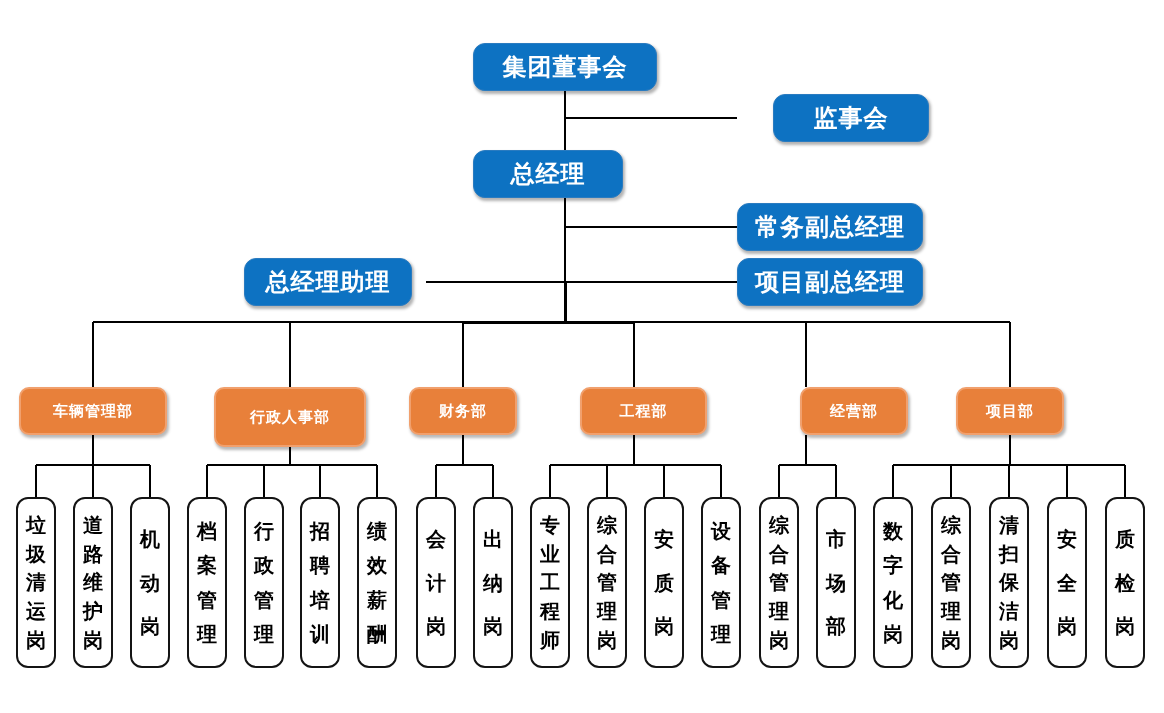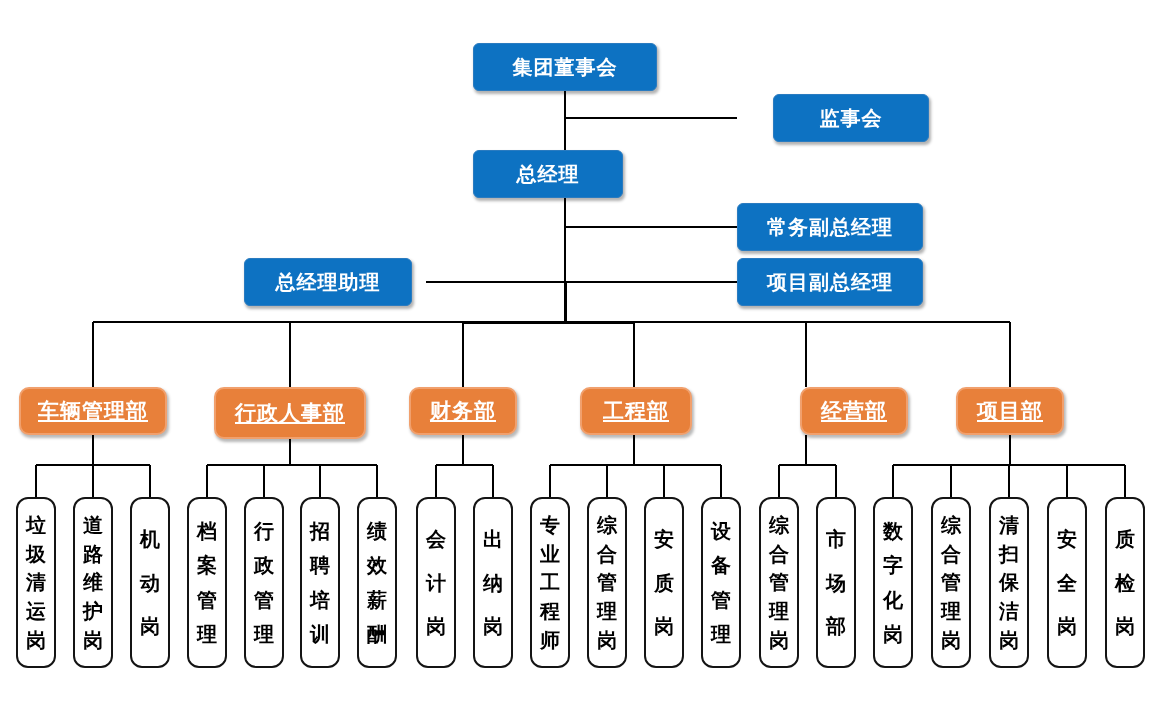--- a/index.html
+++ b/index.html
@@ -27,36 +27,35 @@
     box-sizing: border-box;
     display: flex;
     align-items: center;
     justify-content: center;
     text-align: center;
   }
   .node.executive {
     background: var(--exec-fill);
     color: var(--exec-text);
     border: 1.5px solid var(--exec-border);
-    border-radius: 6px;
-    font-size: 20px;
+    border-radius: 12px;
+    font-size: 24px;
     font-weight: bold;
     letter-spacing: 1px;
     box-shadow: 1.5px 2.5px 3px rgba(0,0,0,0.30);
   }
   .node.department {
     background: var(--dept-fill);
     color: var(--dept-text);
     border: 2px solid var(--dept-border);
     border-radius: 10px;
-    font-size: 21px;
+    font-size: 15px;
     font-weight: bold;
     letter-spacing: 1px;
     box-shadow: 1.5px 2.5px 3px rgba(0,0,0,0.28);
-    text-decoration: underline;
   }
   .node.position {
     background: var(--pos-fill);
     color: var(--pos-text);
     border: 2.2px solid var(--pos-border);
     border-radius: 12px;
     flex-direction: column;
     justify-content: space-evenly;
     padding: 7px 0;
     font-family: "Liberation Serif", serif;
@@ -140,27 +139,27 @@
     </div>
     <div class="node executive" style="left: 244px; top: 258px; width: 168px; height: 48px;">
       <span class="hlabel">总经理助理</span>
     </div>
     <div class="node executive" style="left: 737px; top: 258px; width: 186px; height: 48px;">
       <span class="hlabel">项目副总经理</span>
     </div>
     <div class="node department" style="left: 19px; top: 387px; width: 148px; height: 48px;">
       <span class="hlabel">车辆管理部</span>
     </div>
-    <div class="node department" style="left: 214px; top: 387px; width: 152px; height: 52px;">
+    <div class="node department" style="left: 214px; top: 387px; width: 152px; height: 60px;">
       <span class="hlabel">行政人事部</span>
     </div>
     <div class="node department" style="left: 409px; top: 387px; width: 108px; height: 48px;">
       <span class="hlabel">财务部</span>
     </div>
-    <div class="node department" style="left: 580px; top: 387px; width: 112px; height: 48px;">
+    <div class="node department" style="left: 580px; top: 387px; width: 127px; height: 48px;">
       <span class="hlabel">工程部</span>
     </div>
     <div class="node department" style="left: 752px; top: 387px; width: 108px; height: 48px; margin-left: 48px;">
       <span class="hlabel">经营部</span>
     </div>
     <div class="node department" style="left: 956px; top: 387px; width: 108px; height: 48px; justify-content: flex-end;">
       <span class="hlabel">项目部</span>
     </div>
     <div class="node position" style="left: 16px; top: 497px; width: 40px; height: 171px;">
       <span class="vchar">垃</span>

